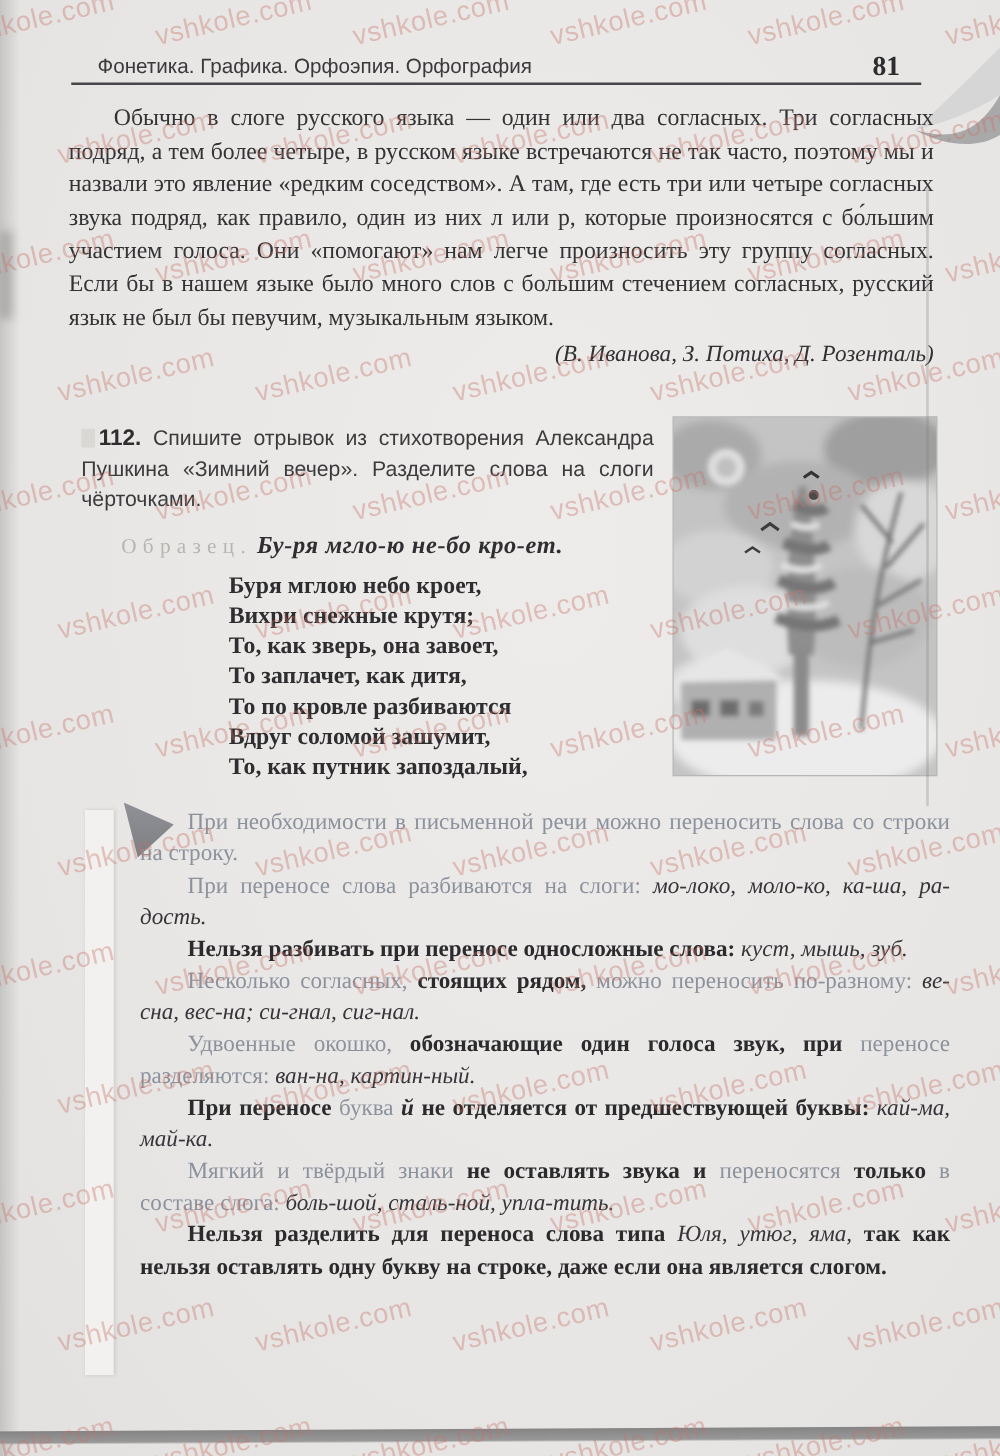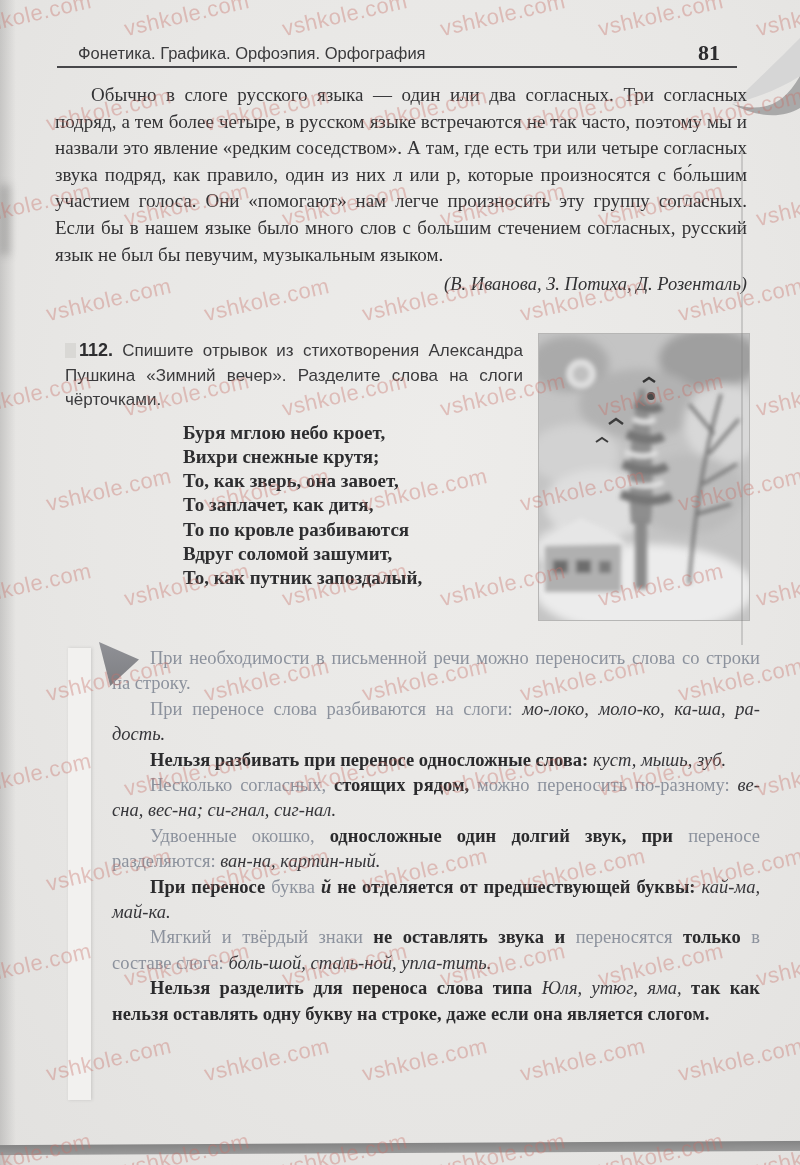--- a/index.html
+++ b/index.html
@@ -117,40 +117,44 @@
         <rect x="60" y="227" width="12" height="12" fill="#7a7a7a"></rect>
       </g>
       <path d="M70 90 l7 -5 l7 5" stroke="#3c3c3c" stroke-width="2.5" fill="none"></path>
       <path d="M57 108 l6 -4 l6 4" stroke="#3c3c3c" stroke-width="2" fill="none"></path>
       <path d="M104 48 l6 -4 l6 4" stroke="#333333" stroke-width="2.5" fill="none"></path>
       <circle cx="112" cy="62" r="4" fill="#4a4a4a"></circle>
     </svg>
 
     <p class="task"><span class="num-sq"></span><span class="num">112.</span> <span>Спишите отрывок из стихотворения Александра Пушкина «Зимний вечер». Разделите слова на слоги чёрточками.</span></p>
 
+    <div class="sample">
+      <span class="sample-label">Образец.</span>
+      <span class="sample-text">Бу-ря мгло-ю не-бо кро-ет.</span>
+    </div>
 
     <div class="poem">
         <div>Буря мглою небо кроет,</div>
         <div>Вихри снежные крутя;</div>
         <div>То, как зверь, она завоет,</div>
         <div>То заплачет, как дитя,</div>
         <div>То по кровле разбиваются</div>
         <div>Вдруг соломой зашумит,</div>
         <div>То, как путник запоздалый,</div>
       </div>
   </div>
 
   <div class="rules-bar"></div>
   <div class="rules-arrow"></div>
   <div class="rules">
       <p><span class="seg-accent">При необходимости в письменной речи можно переносить слова со строки на строку.</span></p>
       <p><span class="seg-accent">При переносе слова разбиваются на слоги: </span><span class="seg-italic">мо-локо, моло-ко, ка-ша, ра-дость.</span></p>
       <p><span class="seg-bold">Нельзя разбивать при переносе односложные слова: </span><span class="seg-italic">куст, мышь, зуб.</span></p>
       <p><span class="seg-accent">Несколько согласных, </span><span class="seg-bold">стоящих рядом, </span><span class="seg-accent">можно переносить по-разному: </span><span class="seg-italic">ве-сна, вес-на; си-гнал, сиг-нал.</span></p>
-      <p><span class="seg-accent">Удвоенные окошко, </span><span class="seg-bold">односложные один долгий звук, при </span><span class="seg-accent">переносе разделяются: </span><span class="seg-italic">ван-на, картин-ный.</span></p>
+      <p><span class="seg-accent">Удвоенные окошко, </span><span class="seg-bold">обозначающие один голоса звук, при </span><span class="seg-accent">переносе разделяются: </span><span class="seg-italic">ван-на, картин-ный.</span></p>
       <p><span class="seg-bold">При переносе </span><span class="seg-accent">буква </span><span class="seg-bolditalic">й </span><span class="seg-bold">не отделяется от предшествующей буквы: </span><span class="seg-italic">кай-ма, май-ка.</span></p>
       <p><span class="seg-accent">Мягкий и твёрдый знаки </span><span class="seg-bold">не оставлять звука и </span><span class="seg-accent">переносятся </span><span class="seg-bold">только </span><span class="seg-accent">в составе слога: </span><span class="seg-italic">боль-шой, сталь-ной, упла-тить.</span></p>
       <p><span class="seg-bold">Нельзя разделить для переноса слова типа </span><span class="seg-italic">Юля, утюг, яма,</span><span class="seg-bold"> так как нельзя оставлять одну букву на строке, даже если она является слогом.</span></p>
     </div>
 
   <div class="page-edge-line"></div>
   <div class="bottom-bar"></div>
 
   <div class="wm-layer">
       <span class="wm" style="left: -35px; top: 2px;">vshkole.com</span>

